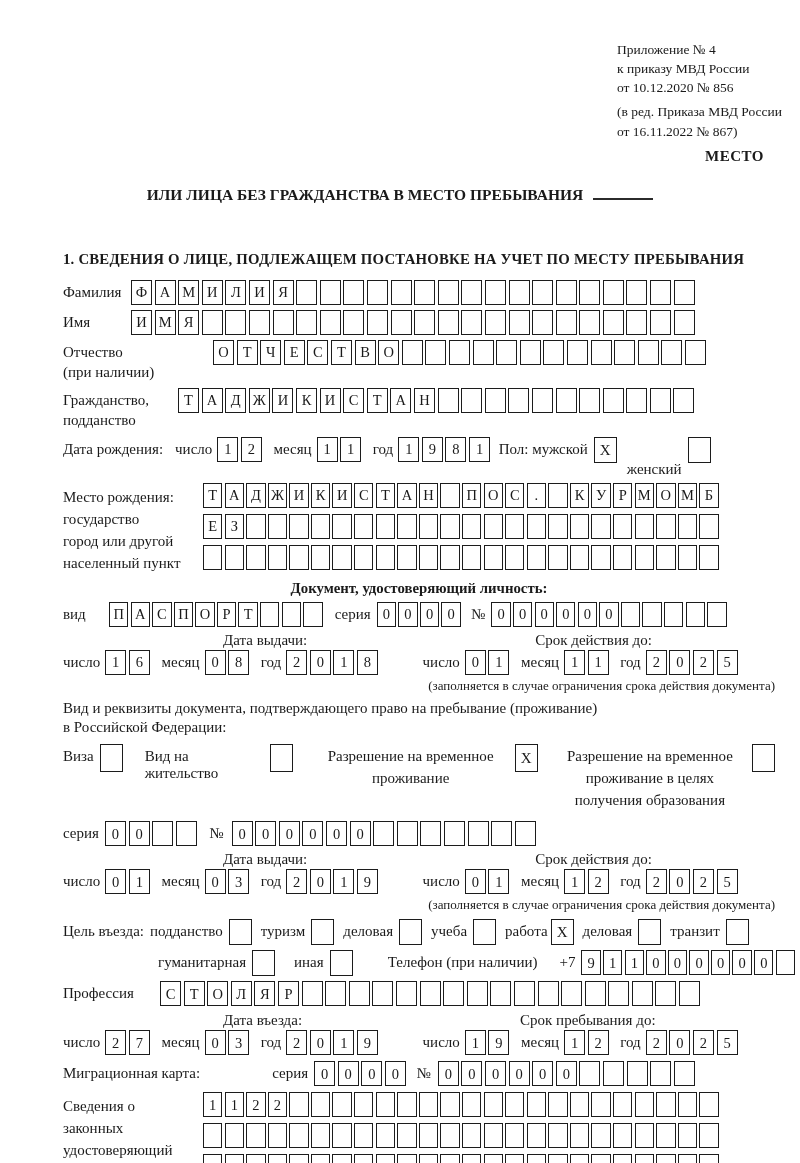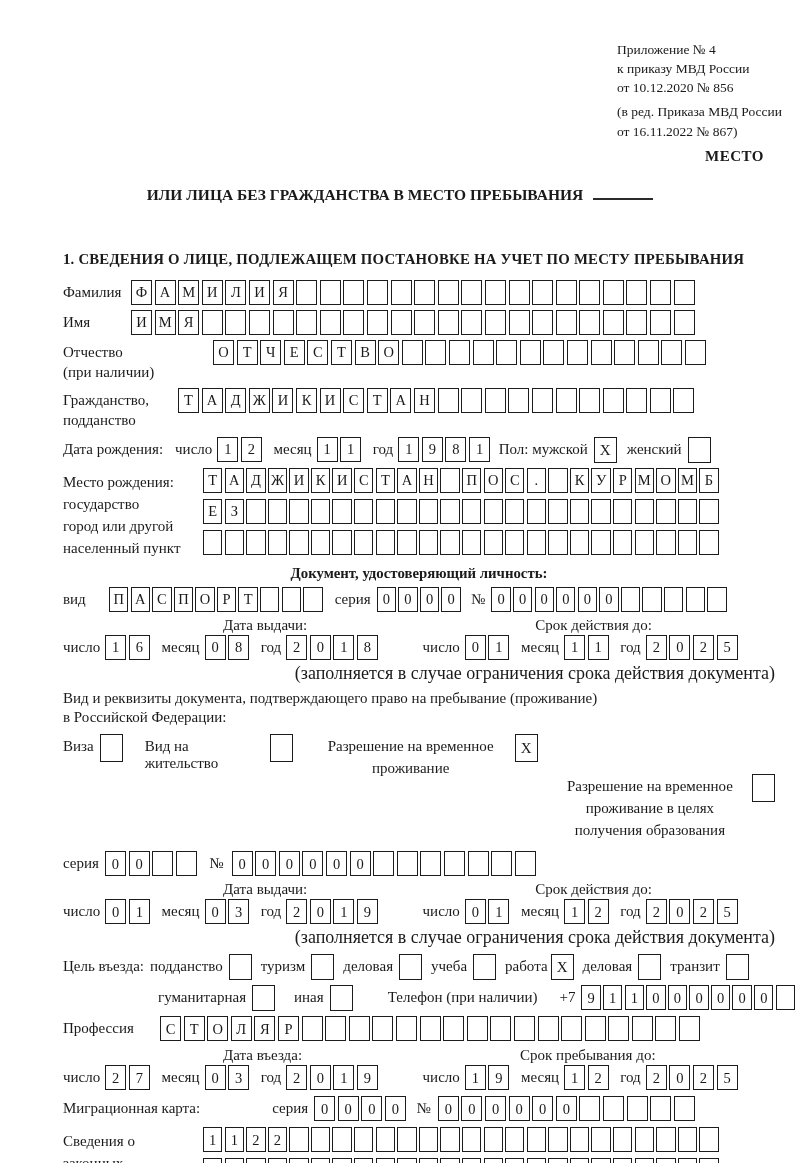--- a/index.html
+++ b/index.html
@@ -40,42 +40,42 @@
     font-size:15px; margin-left:6px;
   }
 
   
   .w-surname { width:68px; }
   .w-patr { width:150px; }
   .w-cit  { width:115px; }
   .w-prof { width:97px; }
   .w-kind { width:46px; }
 
-  .mr6 { margin-right:6px; } .ml6 { margin-left:6px; } .ml10 { margin-left:10px; }
+  .mr6 { margin-right:6px; } .ml6 { margin-left:6px; } .ml10 { margin-left:10px;margin-top:20px; }
 
   
   .date-headers { display:flex; font-size:15px; margin:3px 0 1px 0; }
   .dh-issue { margin-left:160px; }
   .dh-valid { margin-left:228px; }
   .date-row { margin-bottom:4px; }
   .dlab { padding-top:4px; margin-right:5px; white-space:nowrap; }
   .dlab.ml { margin-left:9px;text-align:right; }
   .grp2 { margin-left:42px; }
-  .note { text-align:right; font-size:18px; margin:-1px 0 6px 0; }
+  .note { text-align:right; font-size:13px; margin:-1px 0 6px 0; }
 
   .intro { margin:6px 0 2px 0; }
   .intro2 { margin:2px 0 8px 0; }
 
   .opt-row { display:flex; align-items:flex-start; margin:4px 0 10px 0; }
   .opt { display:flex; align-items:flex-start; }
   .opt .cb { margin-top:0; }
   .opt-lbl { padding-top:4px; }
   .opt-multi { text-align:center; line-height:1.45; padding-top:2px; }
   .opt-w2 { max-width:200px; } .opt-w3 { max-width:196px; }
-  .og1 { margin-left:22px; } .og2 { margin-left:20px; } .og3 { margin-left:16px;margin-top:40px; }
+  .og1 { margin-left:22px; } .og2 { margin-left:20px; } .og3 { margin-left:16px; }
 
   .doc-heading { text-align:center; font-weight:bold; font-size:14.8px; margin:4px 0 5px 0; }
 
   .purpose .cb, .sex .cb { height:24px; }
   .p-item { display:flex; margin-right:9px; }
   .purpose2 { margin-left:95px; }
 
   .mig-series { margin-left:72px; }
 
   .block { display:flex; }

